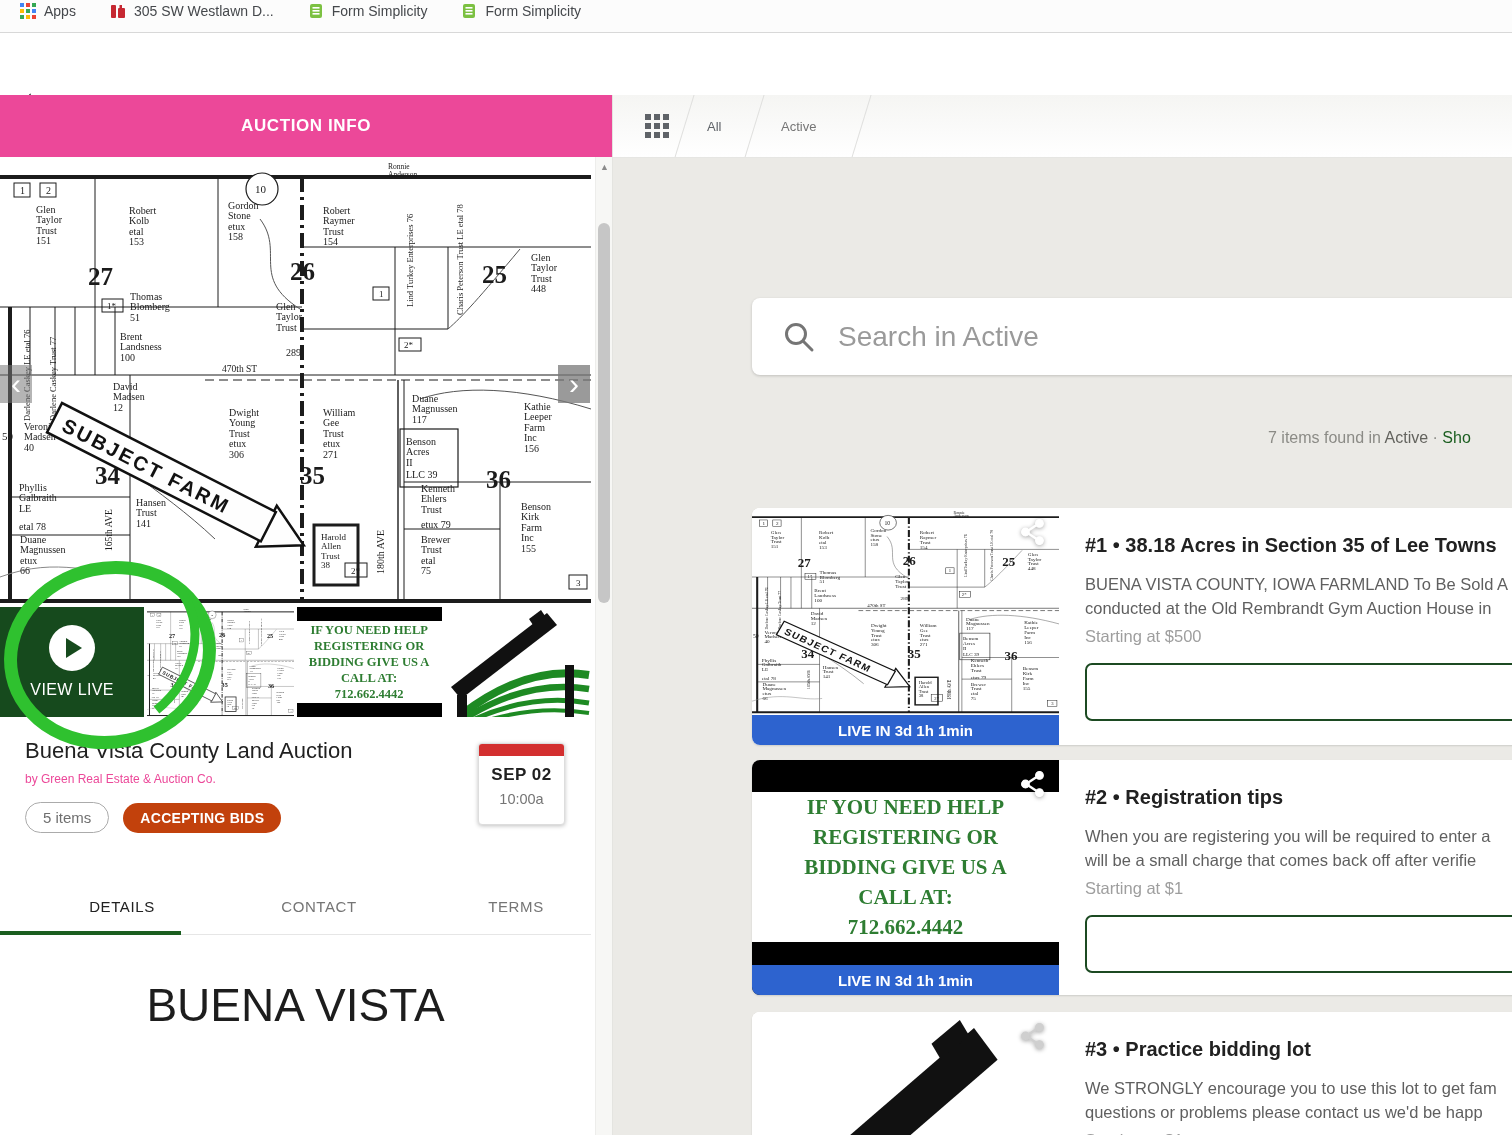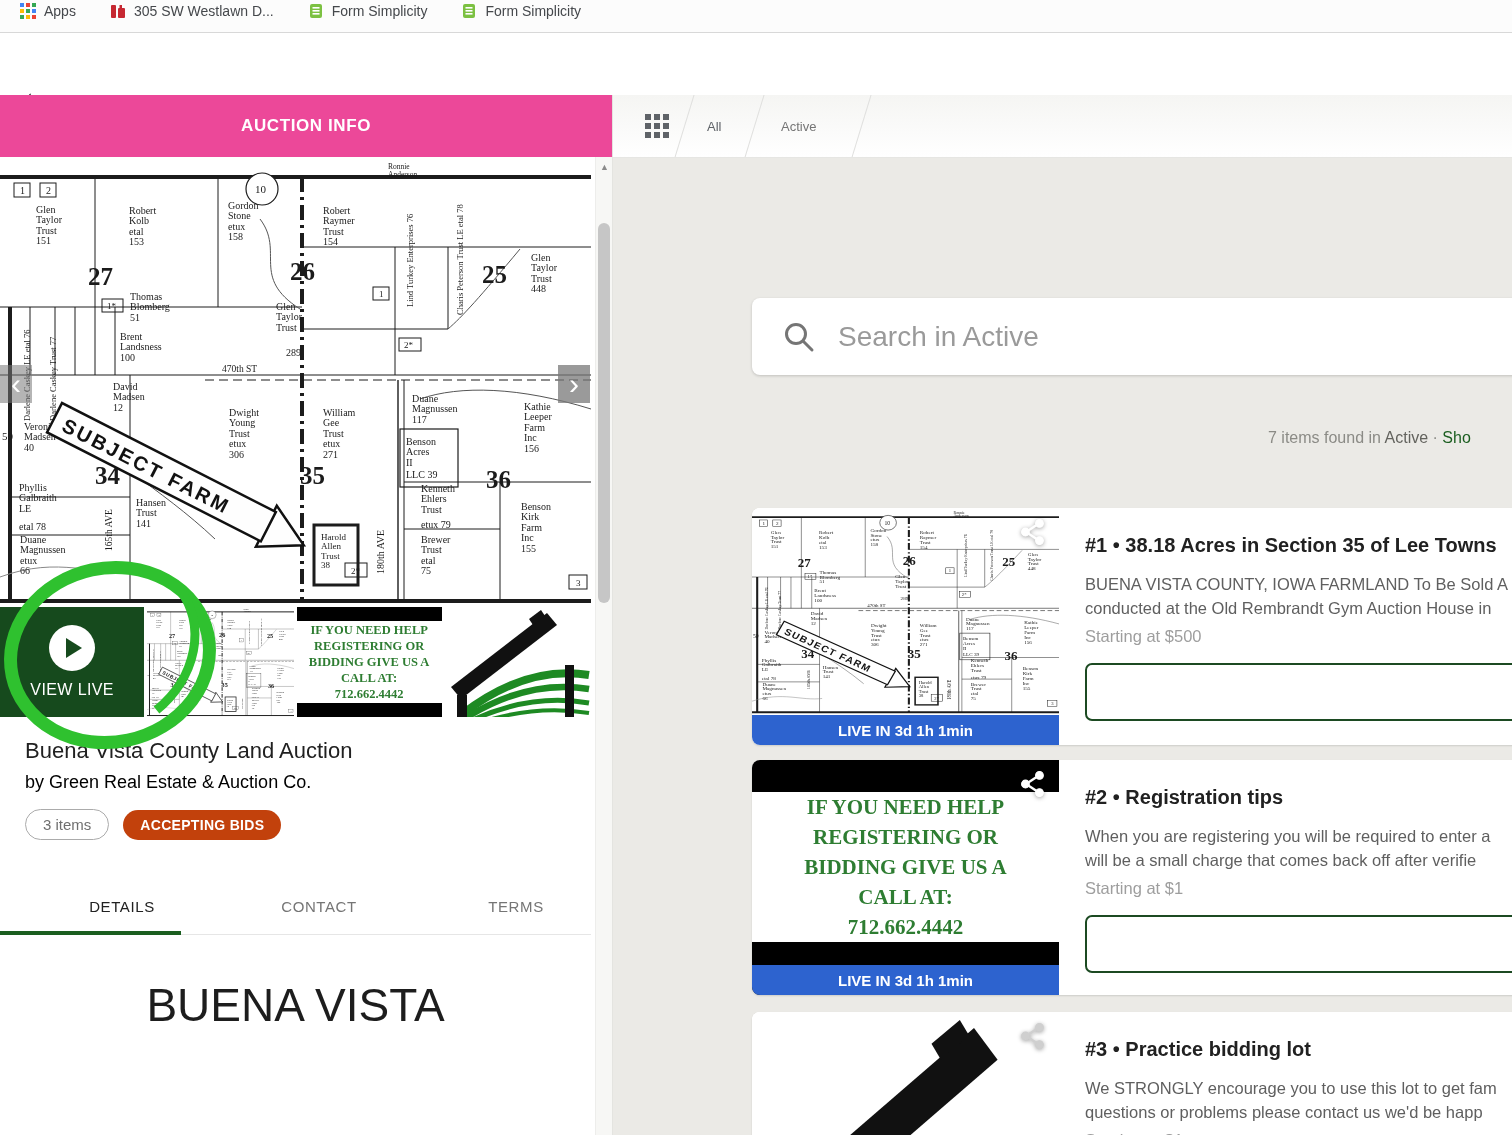--- a/index.html
+++ b/index.html
@@ -48,21 +48,21 @@
   .t-viewlive span { color:#fff; font-size:16px; letter-spacing:.4px; }
   .t-map { width:147px; } .t-help { width:146px; } .t-logo { width:147px; }
   .help-sign { height:100%; display:flex; flex-direction:column; }
   .help-sign .bar { background:#000; }
   .help-sign .txt { flex:1; display:flex; flex-direction:column; align-items:center;
     justify-content:center; font-family:"Liberation Serif", serif; font-weight:bold; color:#2e7d32; }
   .t-help .bar { height:14px; } .t-help .txt { font-size:12.5px; line-height:16px; }
 
   .auction-meta { position:absolute; top:622px; left:0; width:591px; }
   .a-title { margin:21px 0 0 25px; font-size:22px; color:#212121; }
-  .a-by { margin:8px 0 0 25px; font-size:18px; color:#000000; }
+  .a-by { margin:8px 0 0 25px; font-size:12px; color:#ec4899; }
   .chips { margin:16px 0 0 25px; display:flex; gap:14px; align-items:center; }
   .chip-items { border:1.5px solid #ababab; color:#6f6f6f; border-radius:17px;
     padding:6px 17px; font-size:15px; }
   .chip-status { background:#c2410c; color:#fff; border-radius:17px;
     padding:7px 17px; font-size:14px; font-weight:bold; letter-spacing:.3px; }
   .cal { position:absolute; left:478px; top:26px; width:87px; height:82px;
     background:#fff; border:1px solid #ddd; border-radius:4px;
     box-shadow:0 1px 4px rgba(0,0,0,.25); text-align:center; }
   .cal-top { height:12px; background:#d32f2f; border-radius:3px 3px 0 0; }
   .cal-day { margin-top:9px; font-size:17px; font-weight:bold; color:#212121; letter-spacing:.5px; }
@@ -385,22 +385,27 @@
 
   <svg class="annot" viewBox="0 0 226 300">
     <ellipse cx="108" cy="105" rx="100" ry="87" fill="none" stroke="#2fc12f" stroke-width="13" transform="rotate(-12 108 105)"></ellipse>
     <ellipse cx="104" cy="98" rx="94" ry="80" fill="none" stroke="#2fc12f" stroke-width="9" stroke-dasharray="135 430" transform="rotate(-38 104 98)"></ellipse>
   </svg>
 
   <div class="auction-meta">
     <div class="a-title">Buena Vista County Land Auction</div>
     <div class="a-by">by Green Real Estate &amp; Auction Co.</div>
     <div class="chips">
-      <span class="chip-items">3 items</span>
+      <span class="chip-items">5 items</span>
       <span class="chip-status">ACCEPTING BIDS</span>
+    </div>
+    <div class="cal">
+      <div class="cal-top"></div>
+      <div class="cal-day">SEP 02</div>
+      <div class="cal-time">10:00a</div>
     </div>
   </div>
 
   <div class="lp-tabs">
     <div class="lp-tab active">DETAILS</div>
     <div class="lp-tab">CONTACT</div>
     <div class="lp-tab">TERMS</div>
   </div>
 
   <div class="lp-heading">

